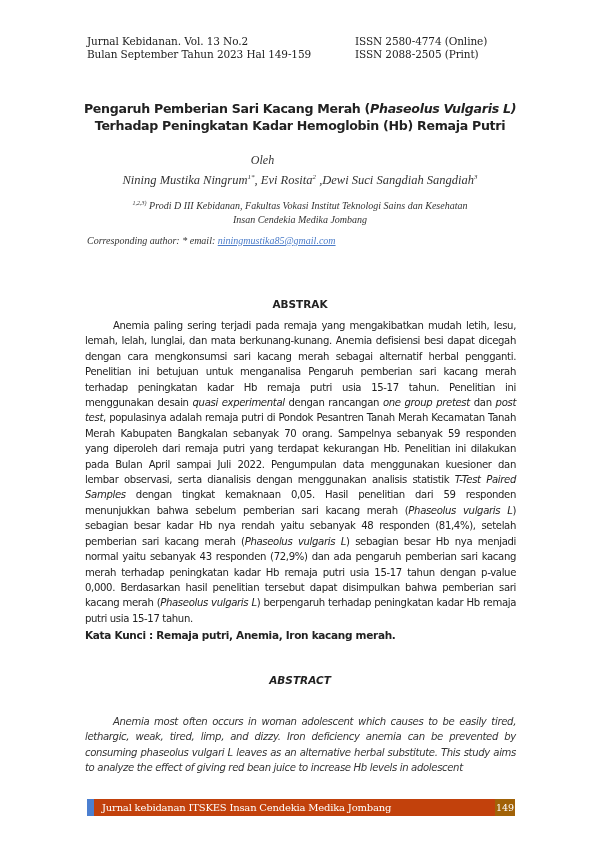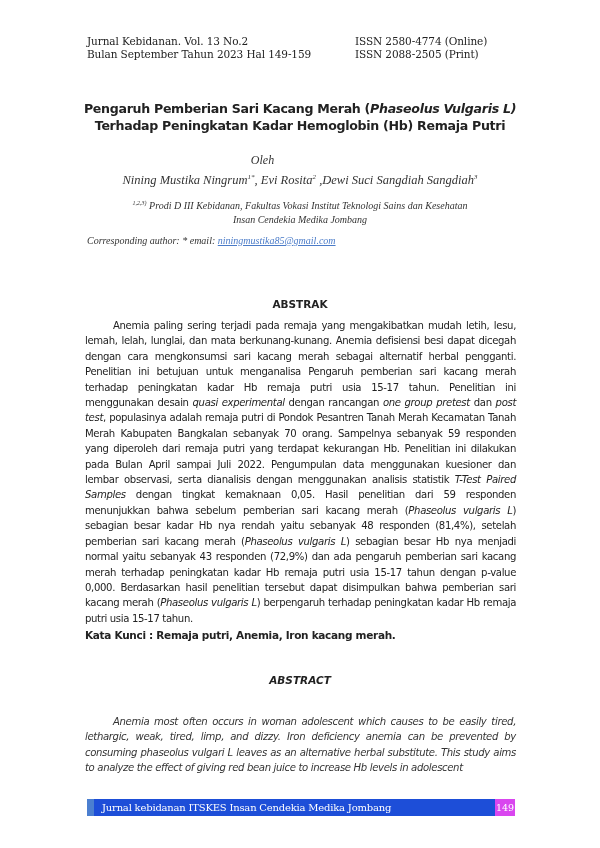--- a/index.html
+++ b/index.html
@@ -29,22 +29,22 @@
   .body-text {
     position: absolute; left: 85px; width: 431px; font-family: "DejaVu Sans", sans-serif;
     font-size: 10.1px; line-height: 15.4px; text-align: justify; color: #222; letter-spacing: -0.35px;
   }
   .body-text.abstrak { top: 318px; }
   .body-text.abstract { top: 694px; font-style: italic; color: #333; margin-top: 20px; }
   .indent { display: inline-block; width: 28px; }
   .kw { position: absolute; top: 629px; left: 85px; font-family: "DejaVu Sans", sans-serif; font-weight: bold; font-size: 10.5px; color: #222; letter-spacing: -0.3px; }
   .footer { position: absolute; top: 799px; left: 87px; width: 428px; height: 17px; display: flex; }
   .footer .stripe { width: 7px; background: #4b7fd0; }
-  .footer .bar { flex: 1; background: #1d4ed8; color: #fff; font-family: "DejaVu Serif", serif; font-size: 10px; line-height: 17px; padding-left: 8px; letter-spacing: -0.2px; }
-  .footer .pg { width: 20px; background: #d946ef; color: #fff; font-family: "DejaVu Serif", serif; font-size: 9.5px; line-height: 17px; text-align: center; }
+  .footer .bar { flex: 1; background: #c2410c; color: #fff; font-family: "DejaVu Serif", serif; font-size: 10px; line-height: 17px; padding-left: 8px; letter-spacing: -0.2px; }
+  .footer .pg { width: 20px; background: #a16207; color: #fff; font-family: "DejaVu Serif", serif; font-size: 9.5px; line-height: 17px; text-align: center; }
 </style>
 </head>
 <body>
 
 <div class="page">
 
   <div class="hdr left">
     <div>Jurnal Kebidanan. Vol. 13 No.2</div>
     <div>Bulan September Tahun 2023 Hal 149-159</div>
   </div>

